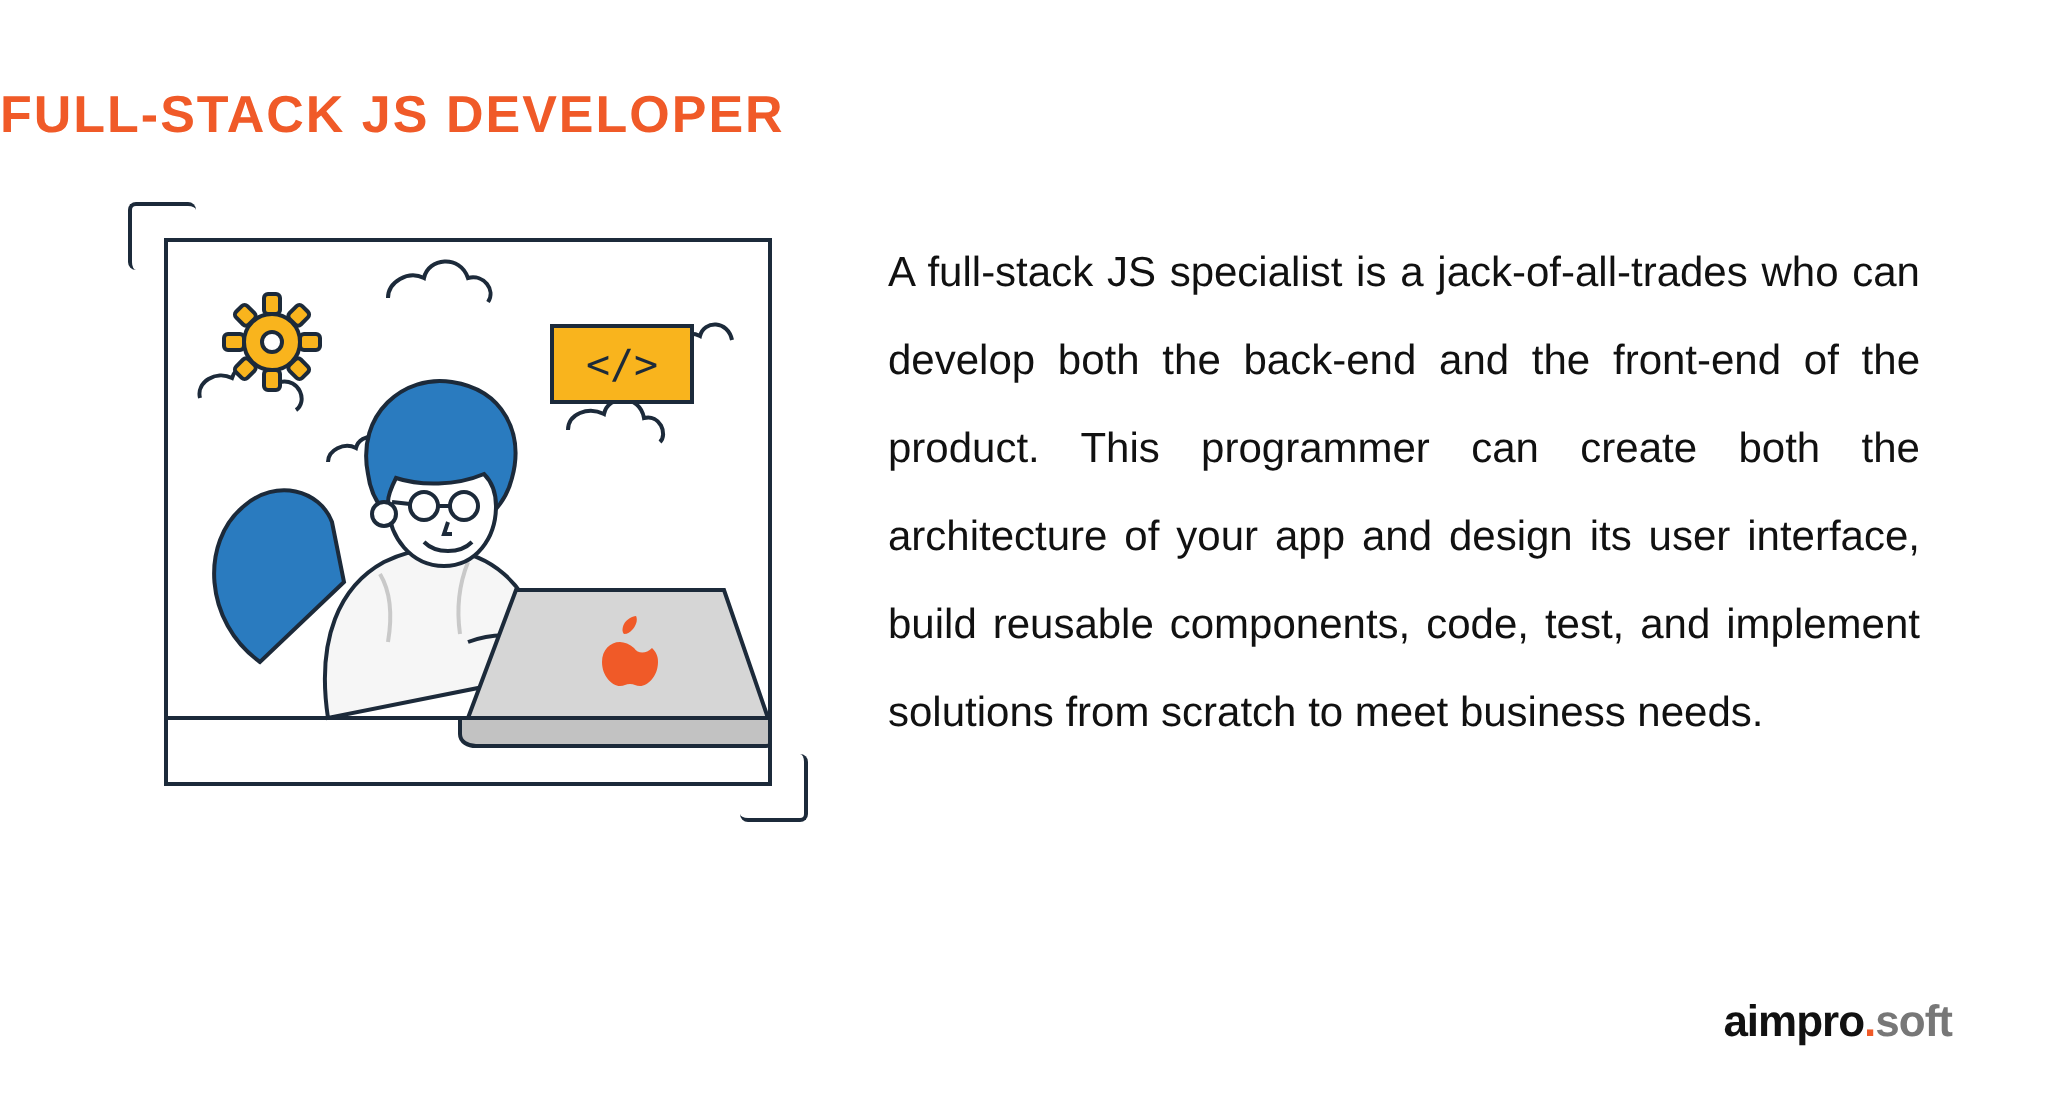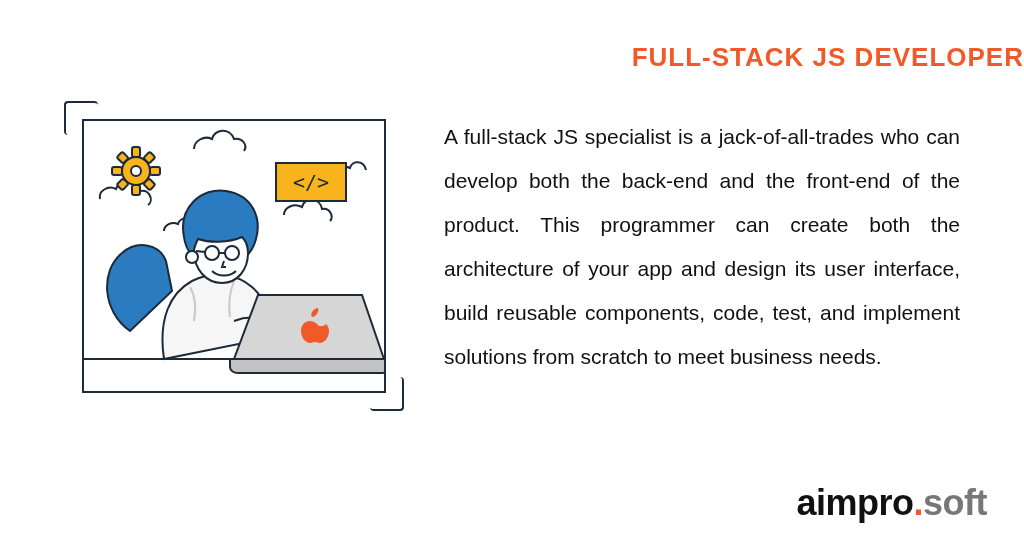--- a/index.html
+++ b/index.html
@@ -5,21 +5,21 @@
   * { margin: 0; padding: 0; box-sizing: border-box; }
   body {
     width: 1024px;
     height: 556px;
     background: #ffffff;
     font-family: -apple-system, BlinkMacSystemFont, "Segoe UI", Arial, sans-serif;
     position: relative;
     overflow: hidden;
   }
   .title {
-    text-align: right;
+    text-align: left;
     color: #f05a28;
     font-weight: 700;
     font-size: 26px;
     letter-spacing: 1px;
     margin-top: 42px;
   }
   .content {
     display: flex;
     align-items: flex-start;
     gap: 40px;
@@ -52,23 +52,23 @@
   .description {
     flex: 1;
     color: #111;
     font-size: 21px;
     line-height: 2.1;
     text-align: justify;
     padding-top: 14px;
   }
   .brand {
     position: absolute;
-    right: 37px;
+    right: 48px;
     bottom: 32px;
-    font-size: 36px;
+    font-size: 22px;
     font-weight: 700;
     letter-spacing: -0.5px;
     color: #111;
     margin-left: 23px;
   }
   .brand .dot { color: #f05a28; }
   .brand .soft { color: #777; font-weight: 600; }
 </style>
 </head>
 <body>

